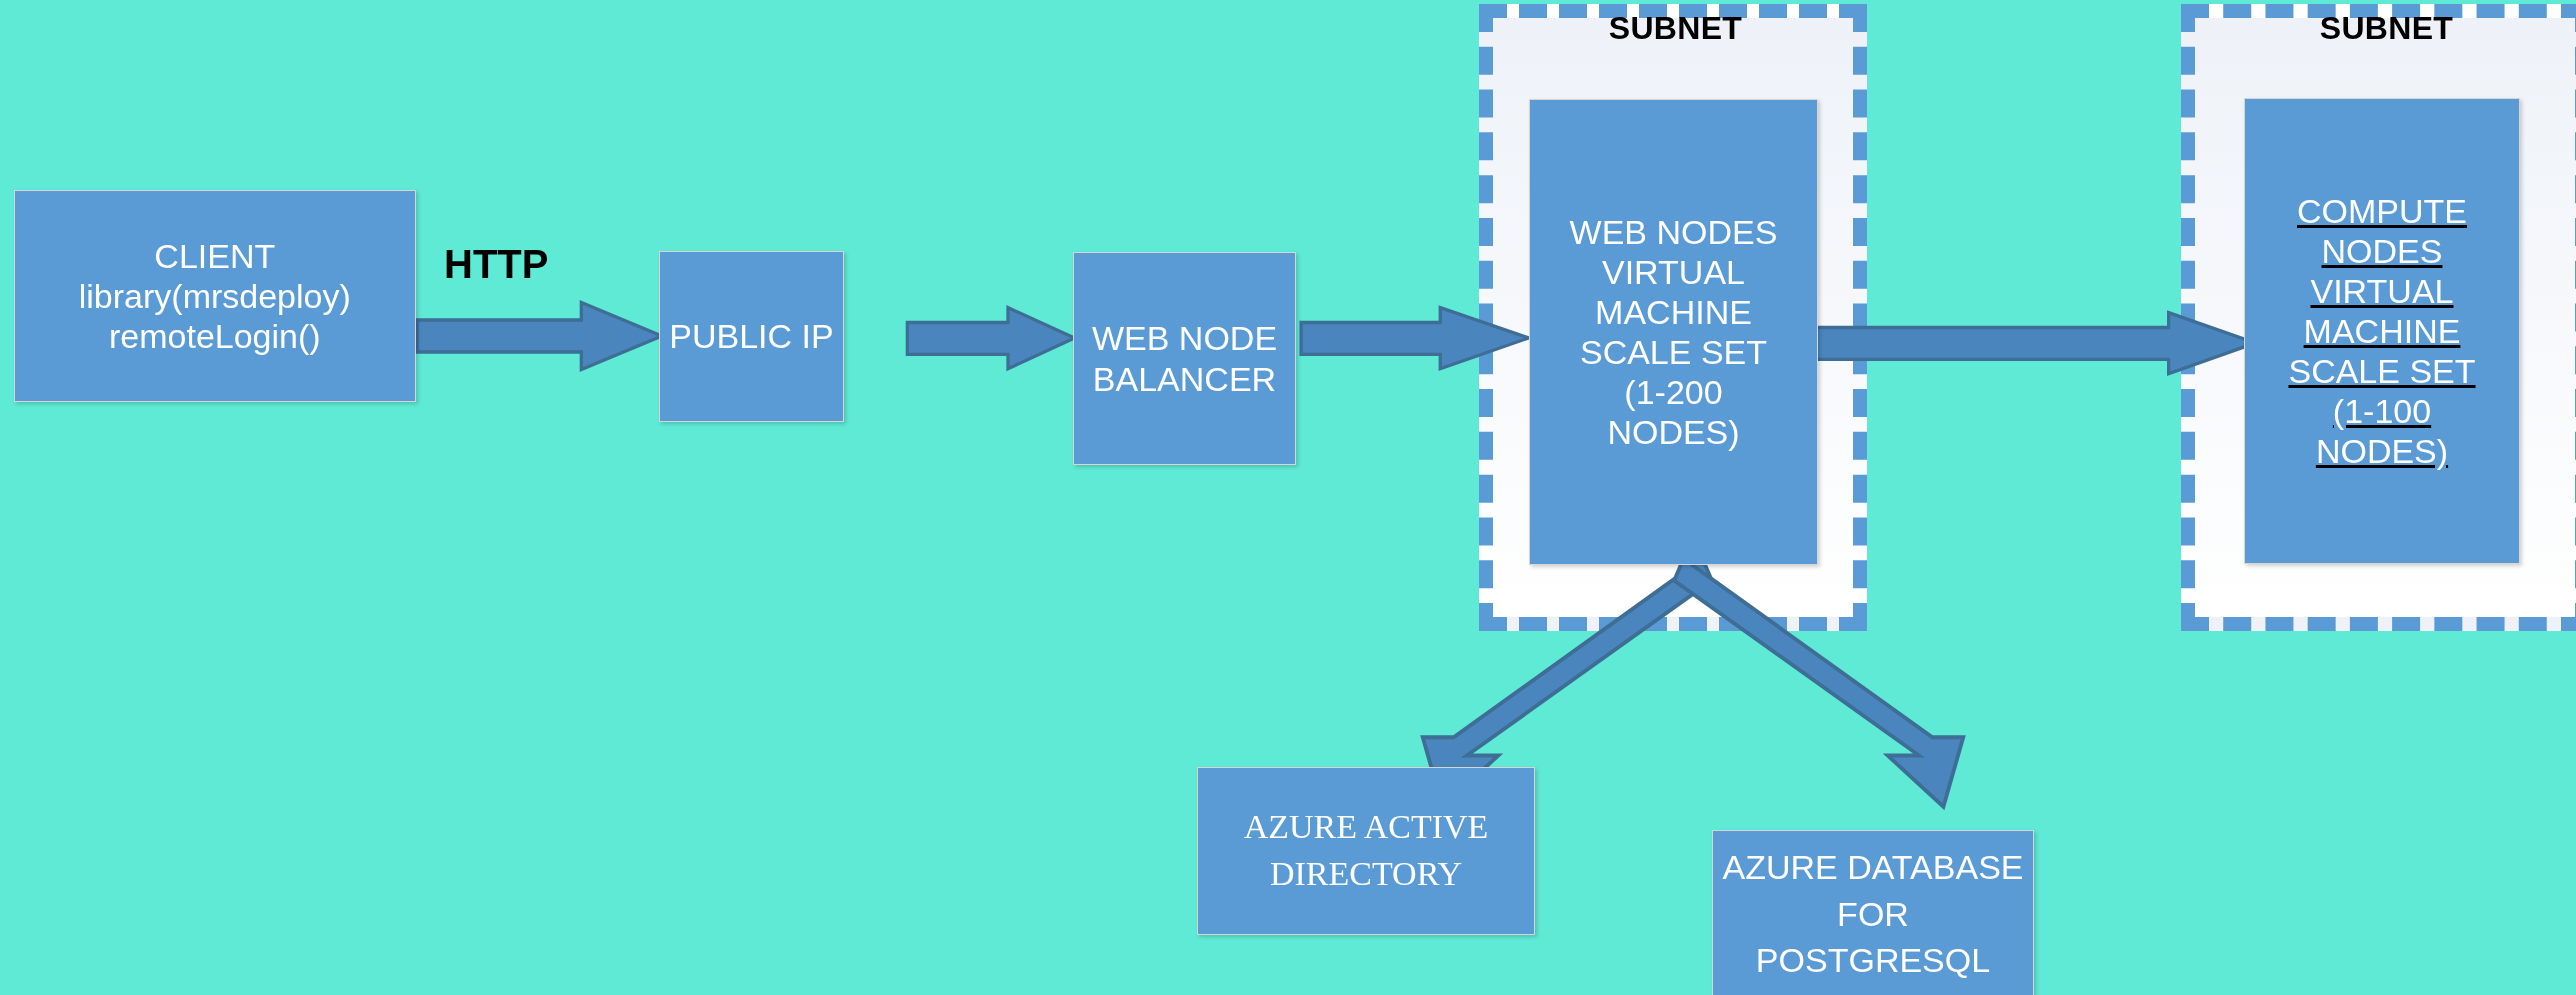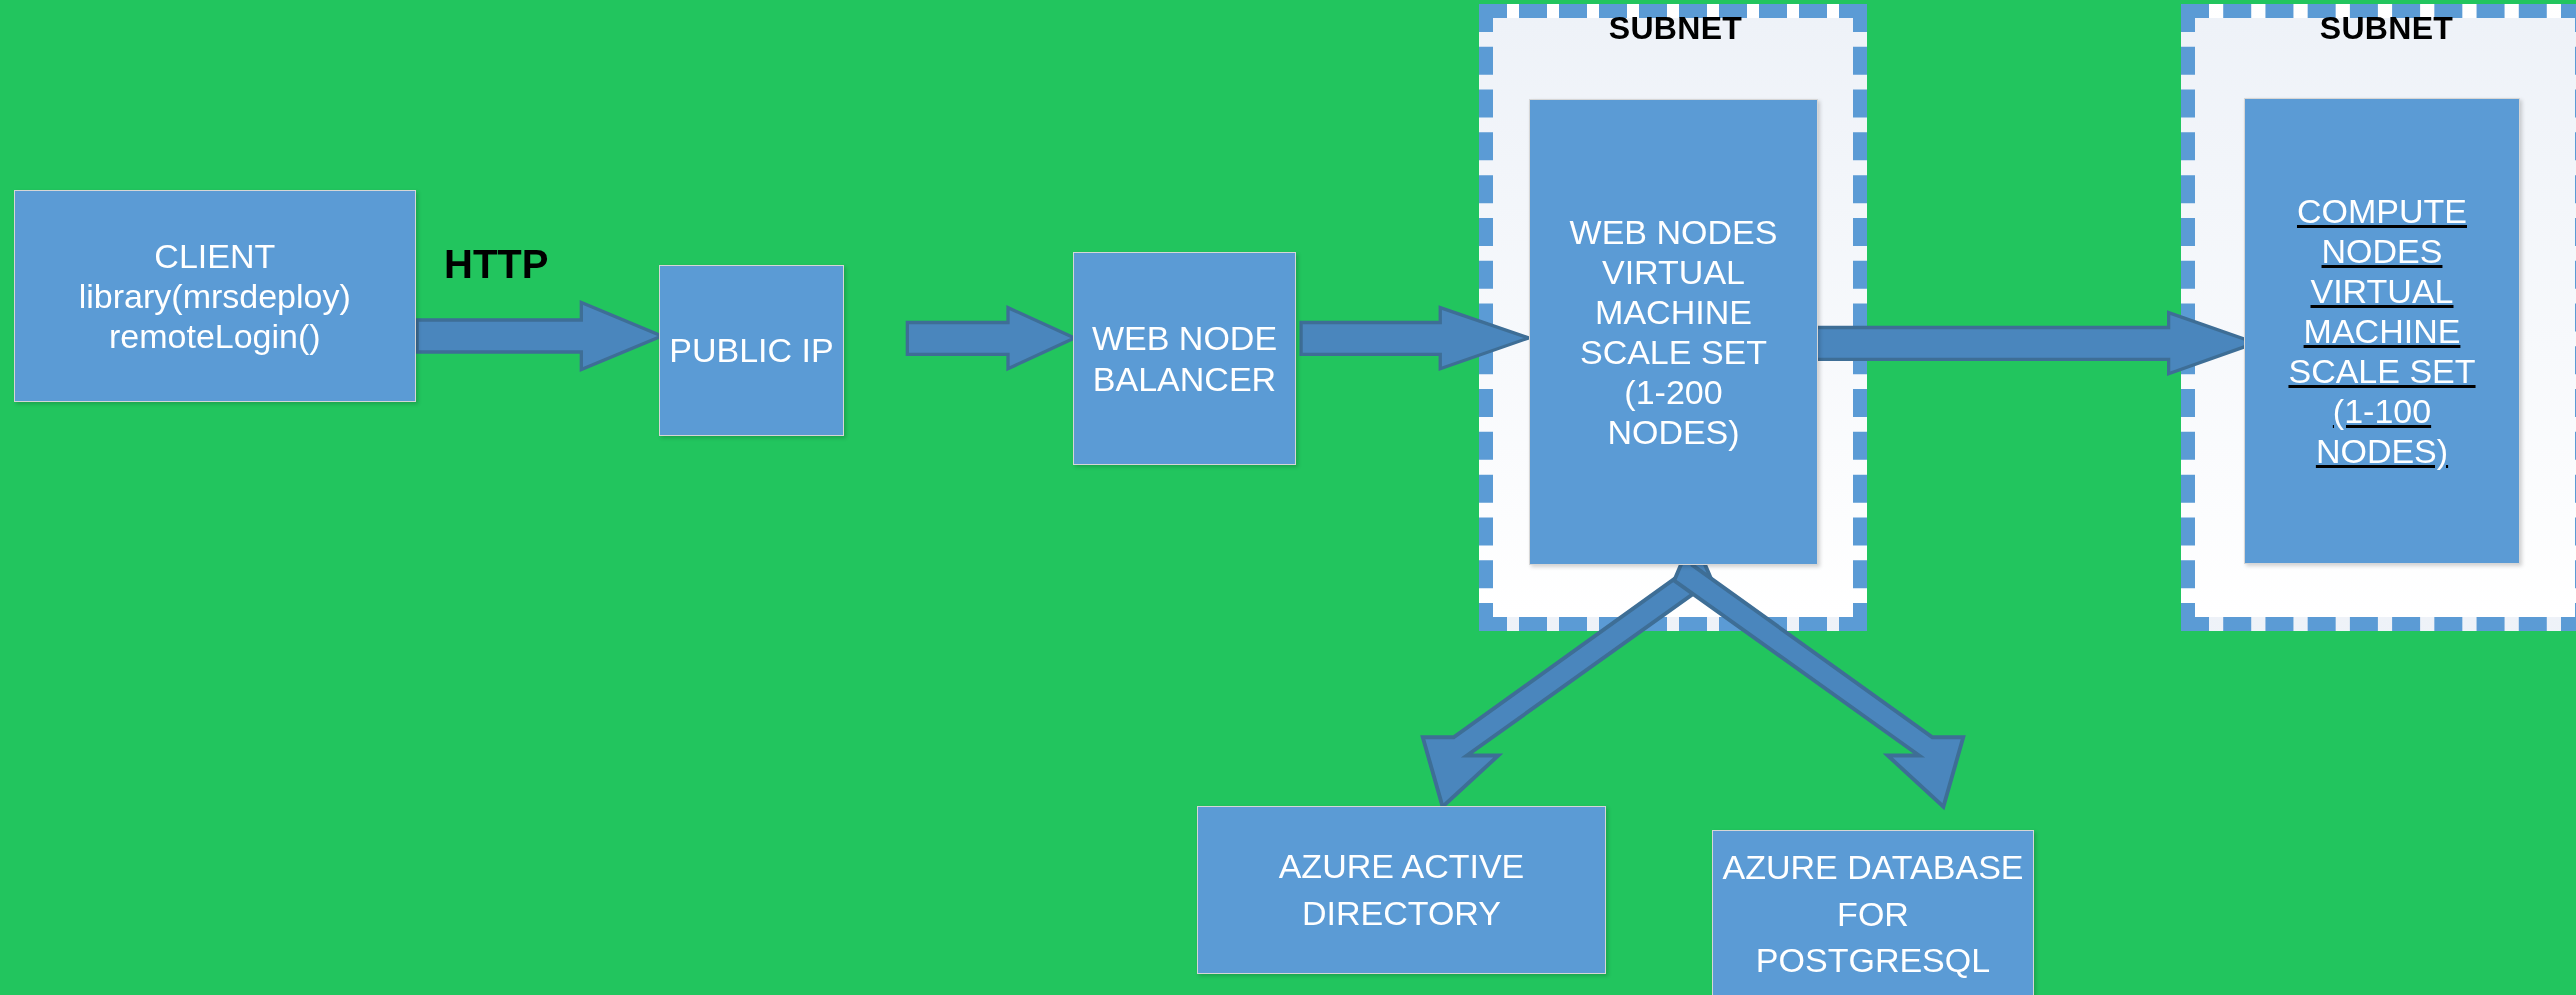--- a/index.html
+++ b/index.html
@@ -4,21 +4,21 @@
 <style>
   html,body{margin:0;padding:0;background:#ffffff;}
   body{
     font-family:"Liberation Sans", sans-serif;
     -webkit-font-smoothing:antialiased;
   }
   #stage{
     position:relative;
     width:2576px;
     height:995px;
-    background:#22c55e;
+    background:#5eead4;
     overflow:hidden;
   }
   
   .box{
     position:absolute;
     background:var(--boxfill,#5B9BD5);
     border:1.1px solid #d6d6d6;
     box-shadow:1.7px 1.7px 3.9px rgba(0,0,0,0.18);
     display:flex;
     align-items:center;
@@ -103,21 +103,21 @@
       <polygon points="32,2 4,68 448,385 391,385 492,478 528,352 472,352 37,40" fill="#4A86BD" stroke="#3E6E96" stroke-width="7" stroke-linejoin="miter"></polygon>
     </svg>
   </div>
 
   <div class="box" style="left:13.8px;top:190px;width:402px;height:212px;">
     <span class="label" style="font-size:34px;">CLIENT
 library(mrsdeploy)
 remoteLogin()</span>
   </div>
 
-  <div class="box" style="left:659px;top:265px;width:185px;height:171px;justify-content:center;">
+  <div class="box" style="left:659px;top:251px;width:185px;height:171px;justify-content:center;">
     <span class="label" style="font-size:34px;">PUBLIC IP</span>
   </div>
 
   <div class="box" style="left:1073px;top:252px;width:223px;height:213px;">
     <span class="label" style="font-size:34px;">WEB NODE
 BALANCER</span>
   </div>
 
   <div class="box" style="left:1529px;top:99px;width:289px;height:466px;">
     <span class="label" style="font-size:34px;">WEB NODES
@@ -131,21 +131,21 @@
   <div class="box" style="left:2244px;top:98px;width:276px;height:466px;text-decoration:underline;">
     <span class="label" style="font-size:34px;">COMPUTE
 NODES
 VIRTUAL
 MACHINE
 SCALE SET
 (1-100
 NODES)</span>
   </div>
 
-  <div class="box" style="left:1197px;top:806px;width:409px;height:168px;">
+  <div class="box" style="left:1197px;top:767px;width:338px;height:168px;font-family:Liberation Serif, serif;">
     <span class="label" style="font-size:34px;line-height:1.38;">AZURE ACTIVE
 DIRECTORY</span>
   </div>
 
   <div class="box" style="left:1712px;top:806px;width:322px;height:168px;margin-top:24px;">
     <span class="label" style="font-size:34px;line-height:1.38;">AZURE DATABASE
 FOR POSTGRESQL</span>
   </div>
 
 </div>

